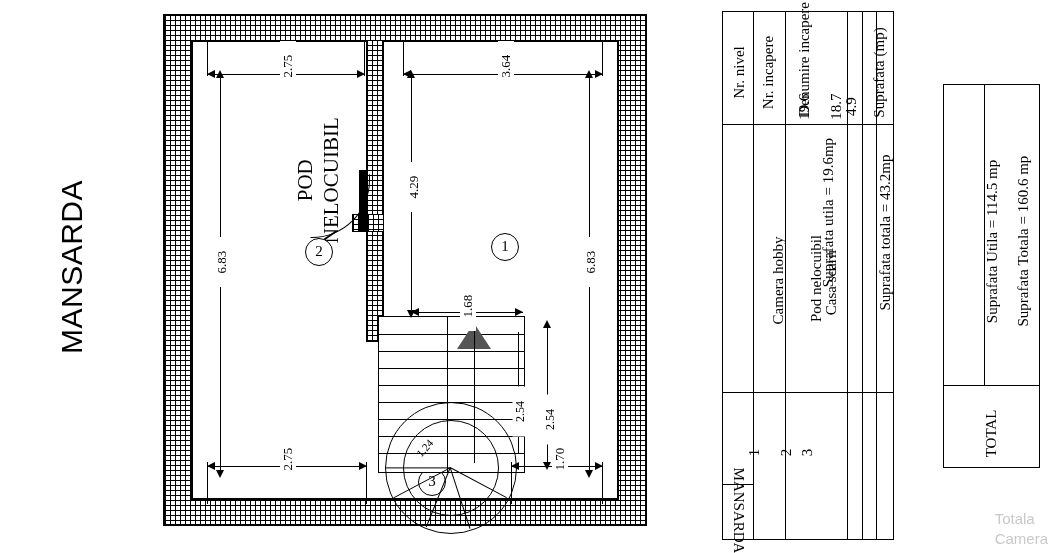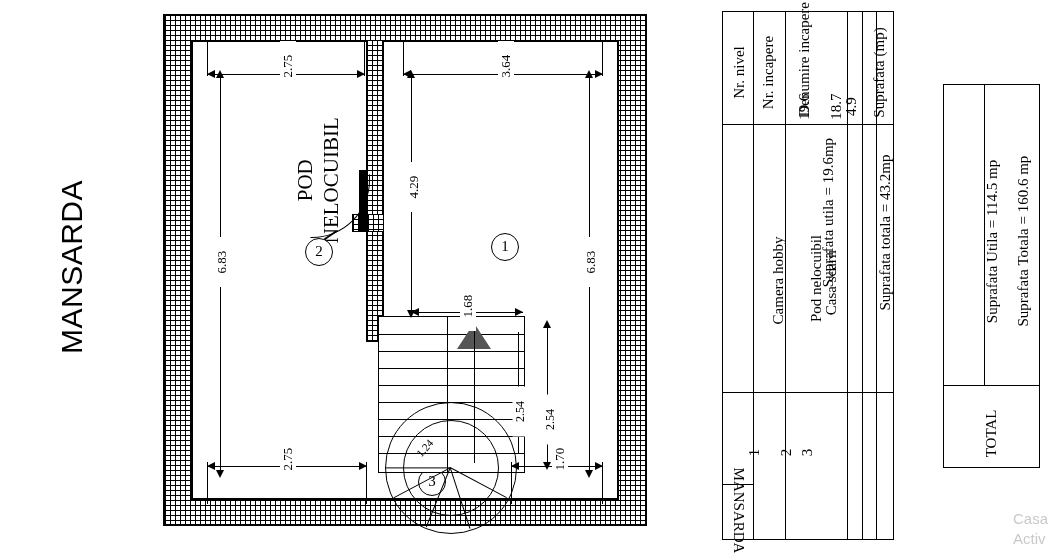--- a/index.html
+++ b/index.html
@@ -451,17 +451,17 @@
     <div class="tbl-hline" style="top:300px;"></div>
     <div class="tbl-vline" style="left:40px; top:0; height:300px;"></div>
 
     <div class="vtext" style="left:-35px; top:148px; width:166px;">Suprafata Utila  =  114.5  mp</div>
     <div class="vtext" style="left:-6px; top:148px; width:170px;">Suprafata Totala  =  160.6  mp</div>
 
     <div class="vtext" style="left:2px; top:340px; width:90px;">TOTAL</div>
   </div>
 
   <div class="wm">
-    <div>Casa</div>
-    <div>Activ</div>
+    <div>Totala</div>
+    <div>Camera</div>
   </div>
 
 </div>
 
 </body></html>

